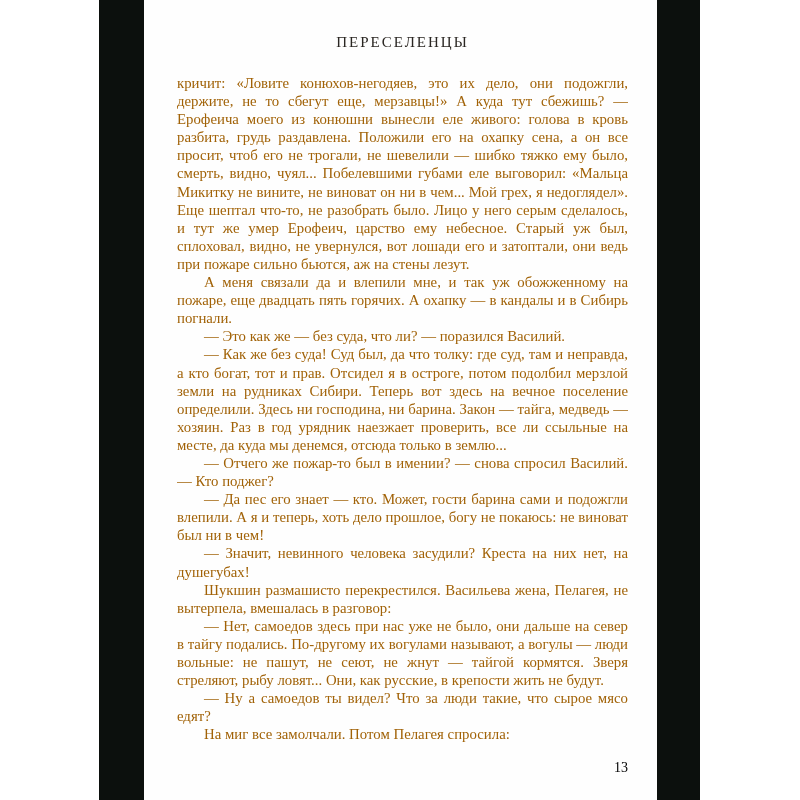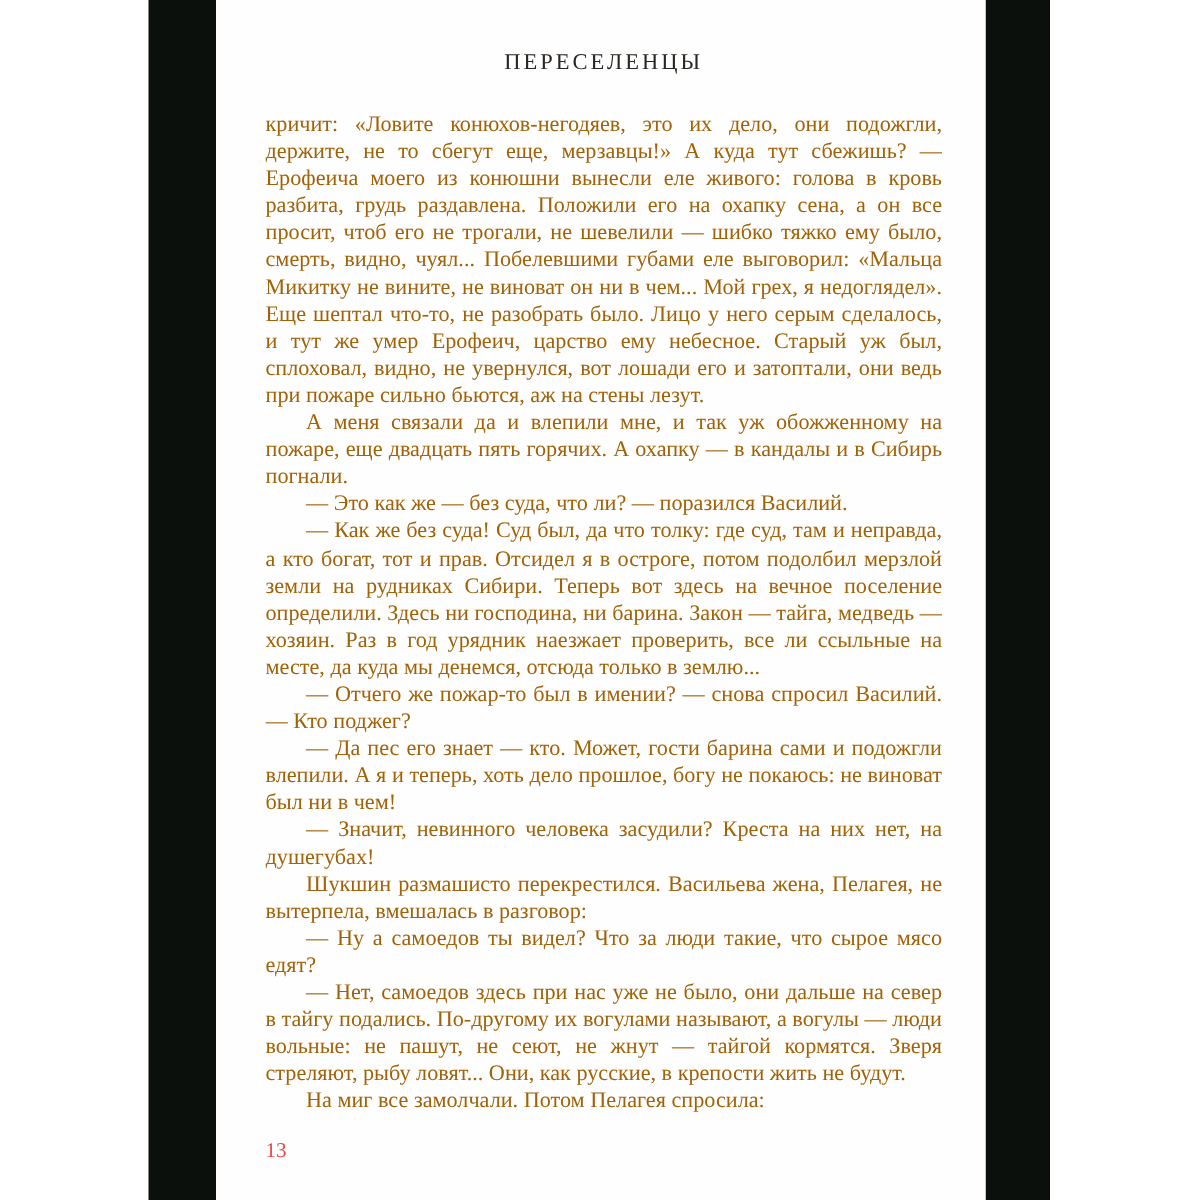--- a/index.html
+++ b/index.html
@@ -62,23 +62,23 @@
     text-indent: 0;
   }
   .para.indent {
     text-indent: 27px;
   }
   .page-number {
     position: absolute;
     left: 33px;
     top: 760px;
     width: 451px;
-    text-align: left;
+    text-align: right;
     font-size: 14px;
-    color: #ef4444;
+    color: #000000;
   }
 </style>
 </head>
 <body>
 
 <div class="stage">
   <div class="cover-edge left"></div>
   <div class="cover-edge right"></div>
 
   <div class="page">
@@ -86,20 +86,20 @@
 
     <div class="text-block">
         <div class="para">кричит: «Ловите конюхов-негодяев, это их дело, они подожгли, держите, не то сбегут еще, мерзавцы!» А куда тут сбежишь? — Ерофеича моего из конюшни вынесли еле живого: голова в кровь разбита, грудь раздавлена. Положили его на охапку сена, а он все просит, чтоб его не трогали, не шевелили — шибко тяжко ему было, смерть, видно, чуял... Побелевшими губами еле выговорил: «Мальца Микитку не вините, не виноват он ни в чем... Мой грех, я недоглядел». Еще шептал что-то, не разобрать было. Лицо у него серым сделалось, и тут же умер Ерофеич, царство ему небесное. Старый уж был, сплоховал, видно, не увернулся, вот лошади его и затоптали, они ведь при пожаре сильно бьются, аж на стены лезут.</div>
         <div class="para indent">А меня связали да и влепили мне, и так уж обожженному на пожаре, еще двадцать пять горячих. А охапку — в кандалы и в Сибирь погнали.</div>
         <div class="para indent">— Это как же — без суда, что ли? — поразился Василий.</div>
         <div class="para indent">— Как же без суда! Суд был, да что толку: где суд, там и неправда, а кто богат, тот и прав. Отсидел я в остроге, потом подолбил мерзлой земли на рудниках Сибири. Теперь вот здесь на вечное поселение определили. Здесь ни господина, ни барина. Закон — тайга, медведь — хозяин. Раз в год урядник наезжает проверить, все ли ссыльные на месте, да куда мы денемся, отсюда только в землю...</div>
         <div class="para indent">— Отчего же пожар-то был в имении? — снова спросил Василий. — Кто поджег?</div>
         <div class="para indent">— Да пес его знает — кто. Может, гости барина сами и подожгли влепили. А я и теперь, хоть дело прошлое, богу не покаюсь: не виноват был ни в чем!</div>
         <div class="para indent">— Значит, невинного человека засудили? Креста на них нет, на душегубах!</div>
         <div class="para indent">Шукшин размашисто перекрестился. Васильева жена, Пелагея, не вытерпела, вмешалась в разговор:</div>
+        <div class="para indent">— Нет, самоедов здесь при нас уже не было, они дальше на север в тайгу подались. По-другому их вогулами называют, а вогулы — люди вольные: не пашут, не сеют, не жнут — тайгой кормятся. Зверя стреляют, рыбу ловят... Они, как русские, в крепости жить не будут.</div>
         <div class="para indent">— Ну а самоедов ты видел? Что за люди такие, что сырое мясо едят?</div>
-        <div class="para indent">— Нет, самоедов здесь при нас уже не было, они дальше на север в тайгу подались. По-другому их вогулами называют, а вогулы — люди вольные: не пашут, не сеют, не жнут — тайгой кормятся. Зверя стреляют, рыбу ловят... Они, как русские, в крепости жить не будут.</div>
         <div class="para indent">На миг все замолчали. Потом Пелагея спросила:</div>
       </div>
 
     <div class="page-number">13</div>
   </div>
 </div>
 
 </body></html>

